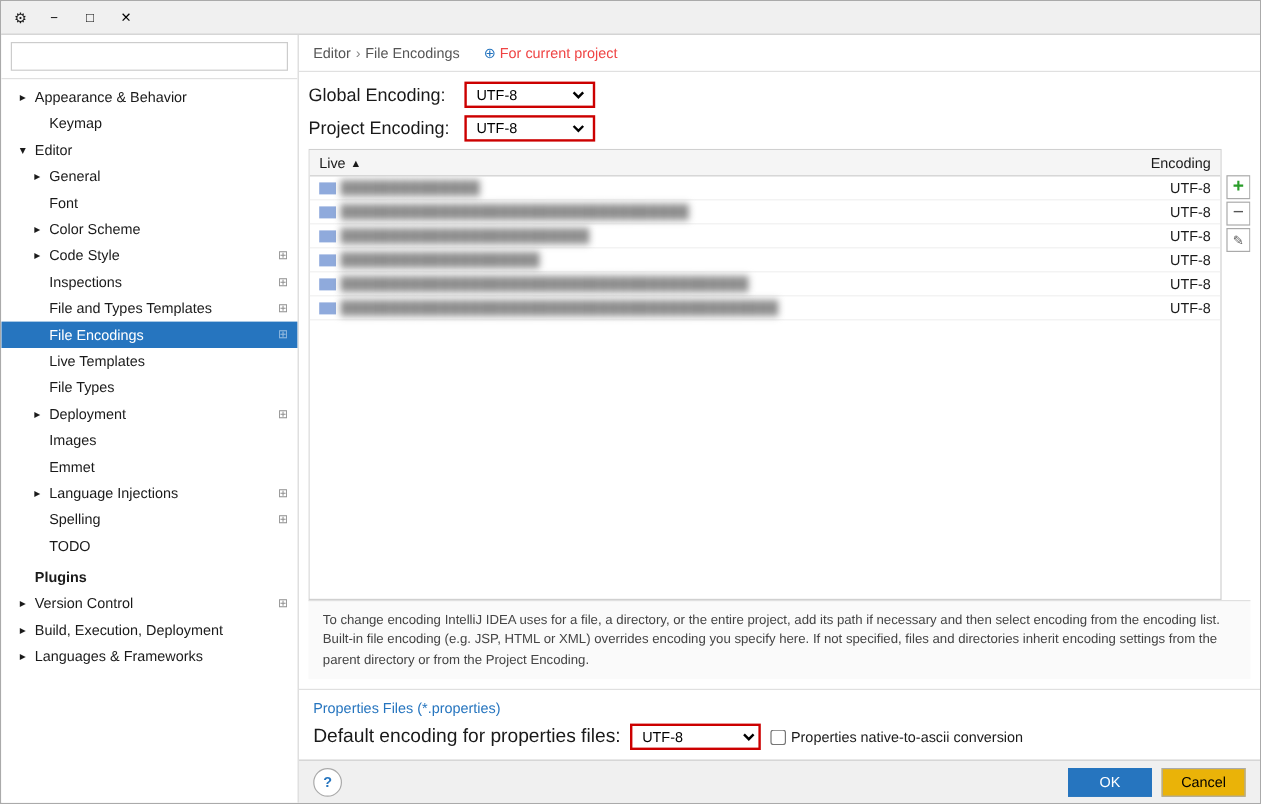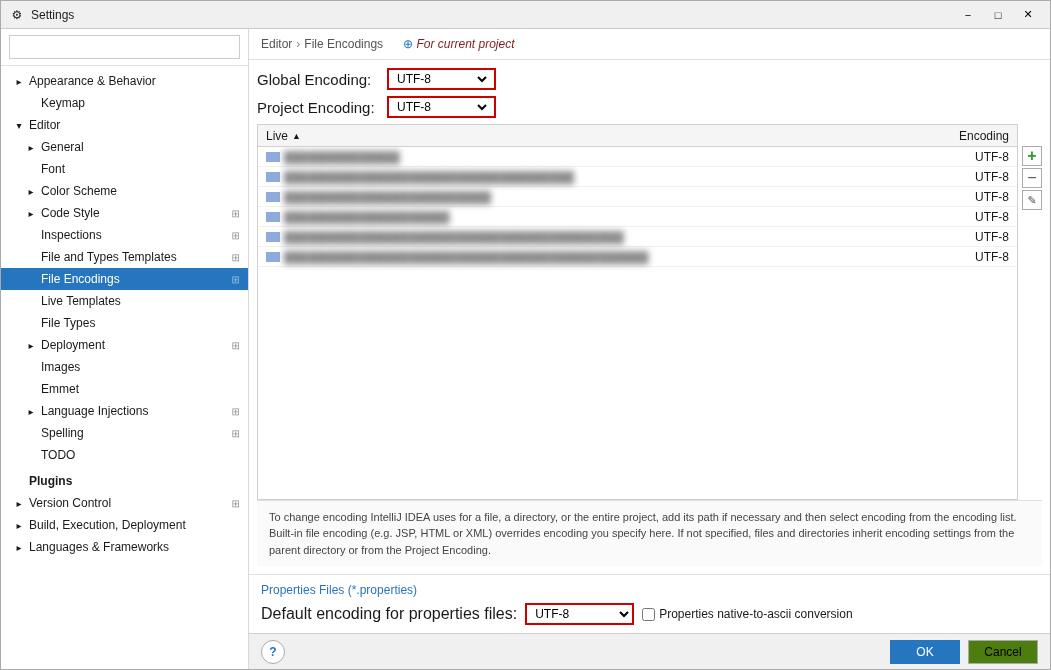--- a/index.html
+++ b/index.html
@@ -58,34 +58,33 @@
     .info-text { padding: 8px 12px; font-size: 11px; color: #444; line-height: 1.5; border-top: 1px solid #e0e0e0; background: #fafafa; }
 
     .properties-section { padding: 8px 12px; border-top: 1px solid #e0e0e0; flex-shrink: 0; }
     .properties-title { font-size: 12px; color: #2675bf; margin-bottom: 6px; }
     .properties-row { display: flex; align-items: center; gap: 8px; }
     .properties-label { font-size: 16px; }
     .encoding-select-highlight { border: 2px solid #cc0000; height: 22px; padding: 0 4px; font-size: 12px; background: white; cursor: pointer; }
     .checkbox-label { display: flex; align-items: center; gap: 4px; font-size: 12px; }
 
     .bottom-bar { height: 36px; background: #f0f0f0; border-top: 1px solid #d0d0d0; display: flex; align-items: center; justify-content: flex-end; padding: 0 12px; gap: 8px; flex-shrink: 0; }
-    .dialog-btn { height: 24px; min-width: 70px; padding: 0 12px; border: 1px solid #aaaaaa; background: #4d7c0f; font-size: 12px; cursor: pointer; }
+    .dialog-btn { height: 24px; min-width: 70px; padding: 0 12px; border: 1px solid #aaaaaa; background: #eab308; font-size: 12px; cursor: pointer; }
     .dialog-btn.ok-btn { background: #2675bf; color: white; border-color: #2675bf; }
     .help-btn { width: 24px; height: 24px; border-radius: 50%; border: 1px solid #aaaaaa; background: white; cursor: pointer; font-size: 12px; display: flex; align-items: center; justify-content: center; color: #2675bf; font-weight: bold; margin-right: auto; }
     
     .blurred { filter: blur(3px); user-select: none; }
   </style>
 </head>
 <body>
 
 <div class="window">
 
   <div class="title-bar">
     <div class="title-bar-icon">⚙</div>
-    <span class="title-bar-text">Settings</span>
     <div class="title-bar-controls">
       <button class="title-btn">−</button>
       <button class="title-btn">□</button>
       <button class="title-btn close">✕</button>
     </div>
   </div>
 
   <div class="main-content">
 
     <div class="sidebar">
@@ -195,21 +194,21 @@
     </div>
 
     <div class="right-panel">
 
       <div class="panel-header">
         <span style="color:#555;">Editor</span>
         <span style="color:#888;">›</span>
         <span style="color:#555;">File Encodings</span>
         <span style="margin-left: 16px;">
           <span style="color:#2675bf;">⊕</span>
-          <span style="color:#7f1d1d; cursor:pointer;font-style:italic;"> For current project</span>
+          <span style="color:#ef4444; cursor:pointer;"> For current project</span>
         </span>
       </div>
 
       <div class="encodings-panel">
 
         <div class="encoding-row">
           <span class="encoding-label">Global Encoding:</span>
           <div class="encoding-dropdown highlighted">
             <select>
               <option>UTF-8</option>

